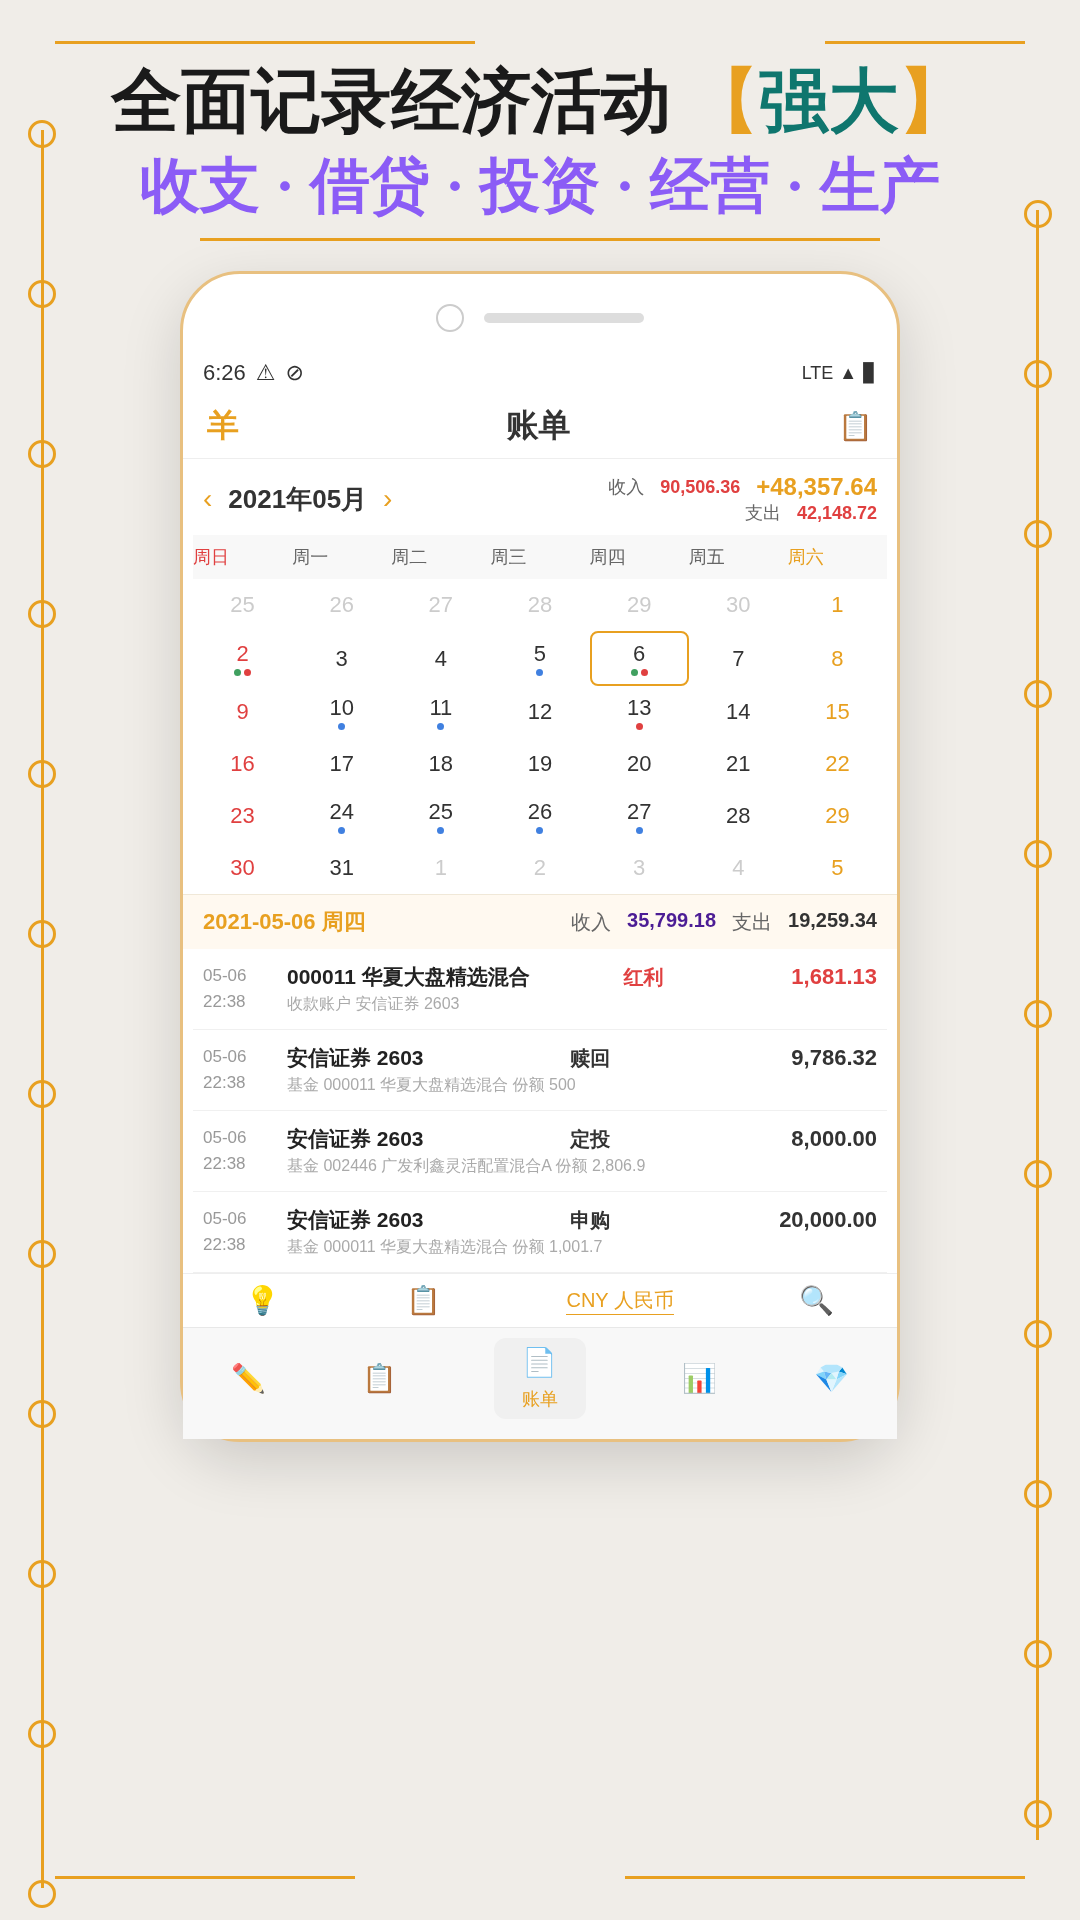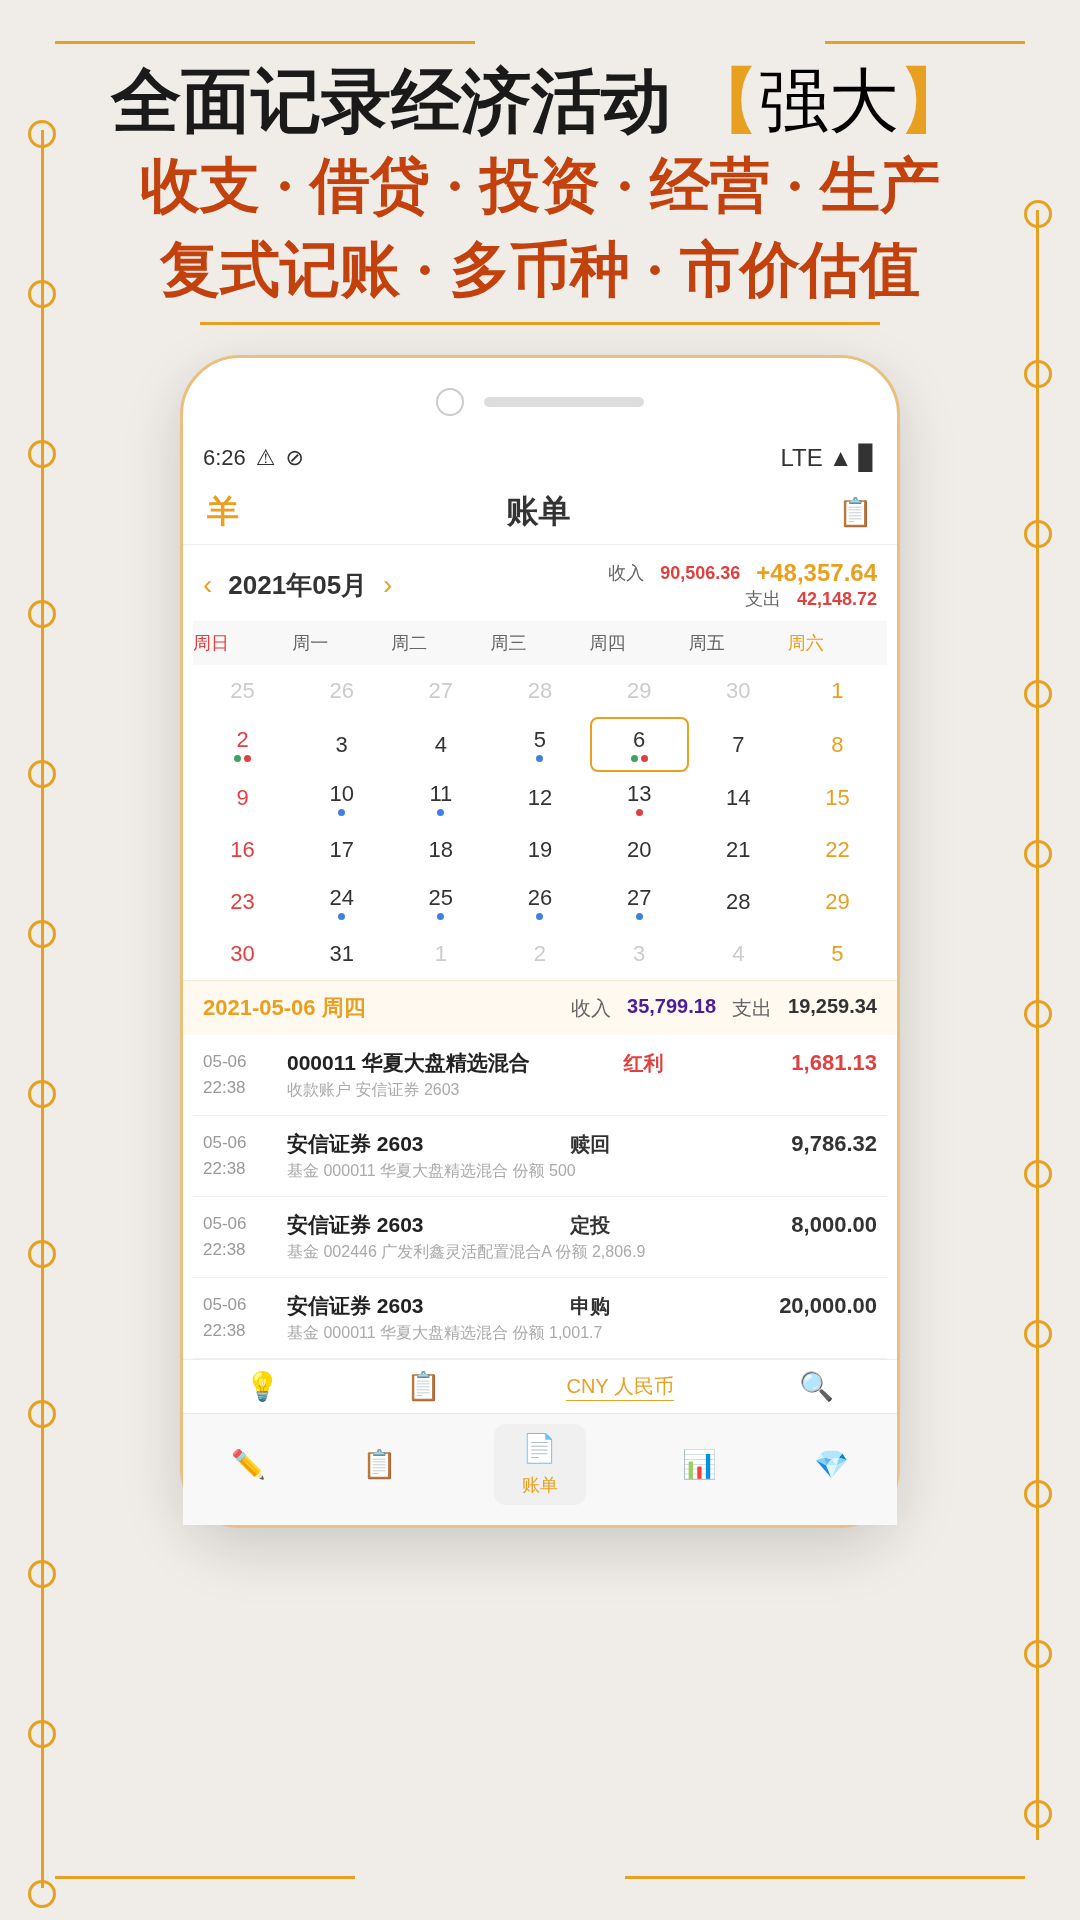--- a/index.html
+++ b/index.html
@@ -55,28 +55,28 @@
       font-family: 'STKaiti', 'KaiTi', 'SimKai', serif;
       line-height: 1.2;
     }
 
     .hero-bracket {
       color: #e8a020;
       font-weight: 900;
     }
 
     .hero-strong {
-      color: #000000;
-      font-weight: 400;
+      color: #0f766e;
+      font-weight: 700;
     }
 
     .hero-line2, .hero-line3 {
       font-size: 60px;
       font-weight: 700;
-      color: #c2410c;
+      color: #8b5cf6;
       font-family: 'STKaiti', 'KaiTi', 'SimKai', serif;
       line-height: 1.4;
     }
 
     .hero-underline {
       width: 680px;
       height: 3px;
       background: #e8a020;
       margin: 10px auto 30px auto;
     }
@@ -118,21 +118,21 @@
     .status-bar {
       display: flex;
       justify-content: space-between;
       align-items: center;
       padding: 8px 20px;
       font-size: 22px;
       color: #333;
     }
 
     .status-left { display: flex; gap: 10px; align-items: center; }
-    .status-right { display: flex; gap: 6px; align-items: center; font-size: 24px; }
+    .status-right { display: flex; gap: 6px; align-items: center; font-size: 18px; }
 
     
     .app-header {
       display: flex;
       justify-content: space-between;
       align-items: center;
       padding: 10px 24px 10px 24px;
       border-bottom: 1px solid #eee;
     }
 
@@ -453,21 +453,20 @@
   <div class="deco-line-h" style="left:55px; bottom:41px; width:300px;"></div>
   <div class="deco-line-h" style="right:55px; bottom:41px; width:400px;"></div>
 </div>
 
 <div class="hero-section">
   <div class="hero-line1">
     <span>全面记录经济活动</span>
     <span class="hero-bracket">【</span><span class="hero-strong">强大</span><span class="hero-bracket">】</span>
   </div>
   <div class="hero-line2">收支 · 借贷 · 投资 · 经营 · 生产</div>
-  <div class="hero-line3">复式记账 · 多币种 · 市价估值</div>
   <div class="hero-underline"></div>
 </div>
 
 <div class="phone-mockup">
 
   <div class="phone-top-bar">
     <div class="phone-camera"></div>
     <div class="phone-speaker"></div>
   </div>
 

